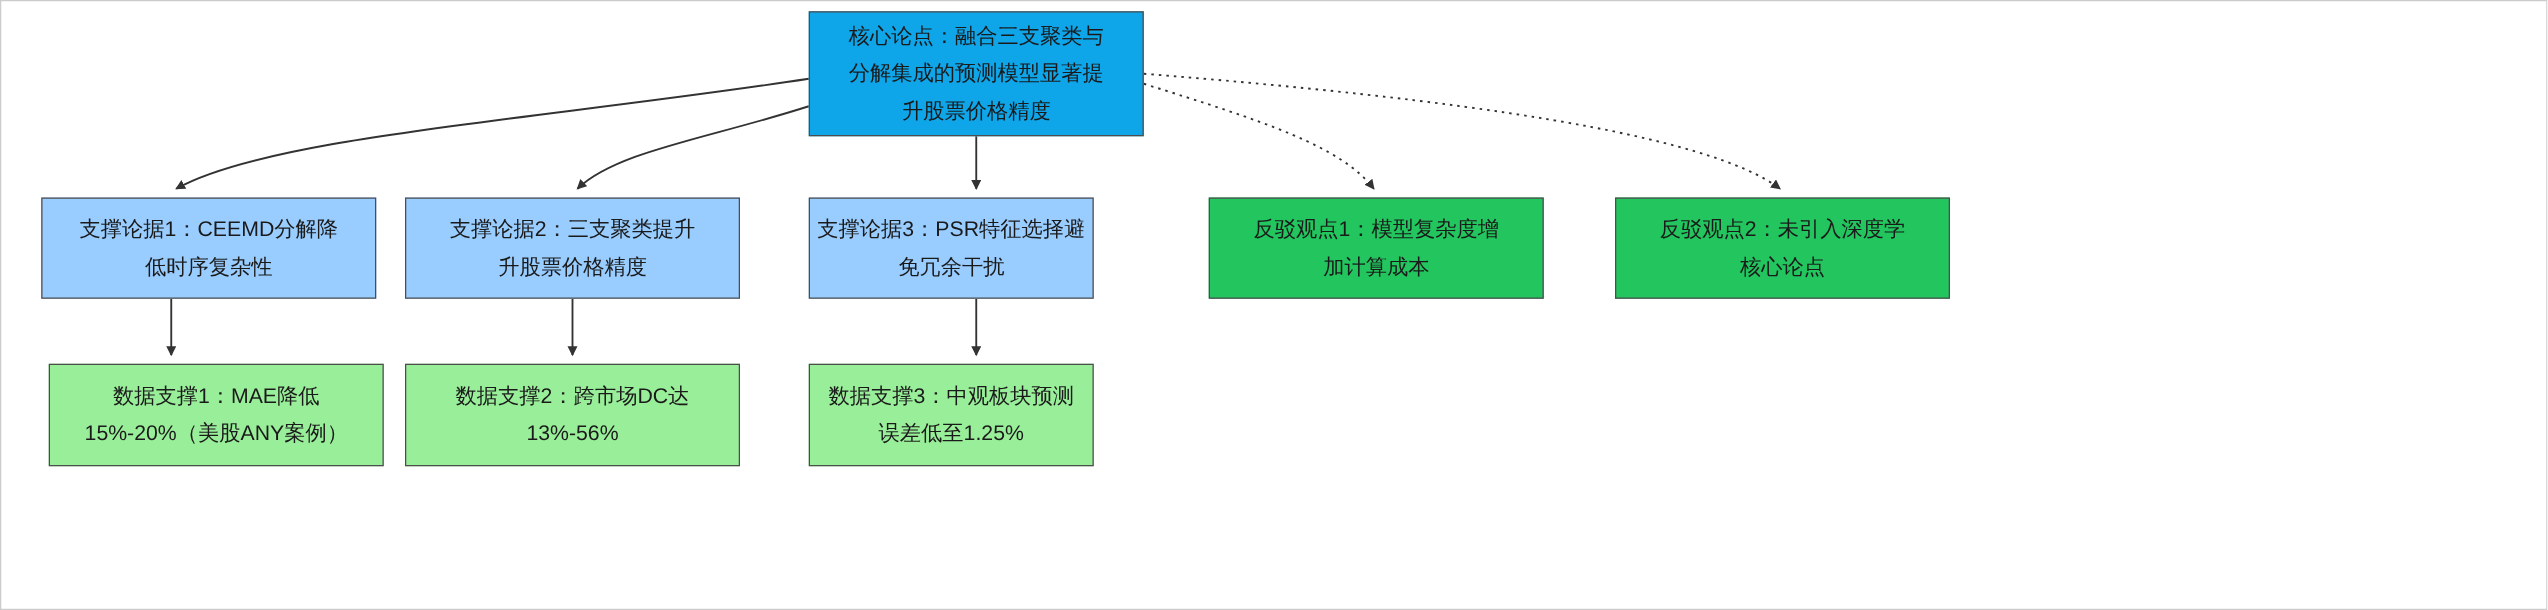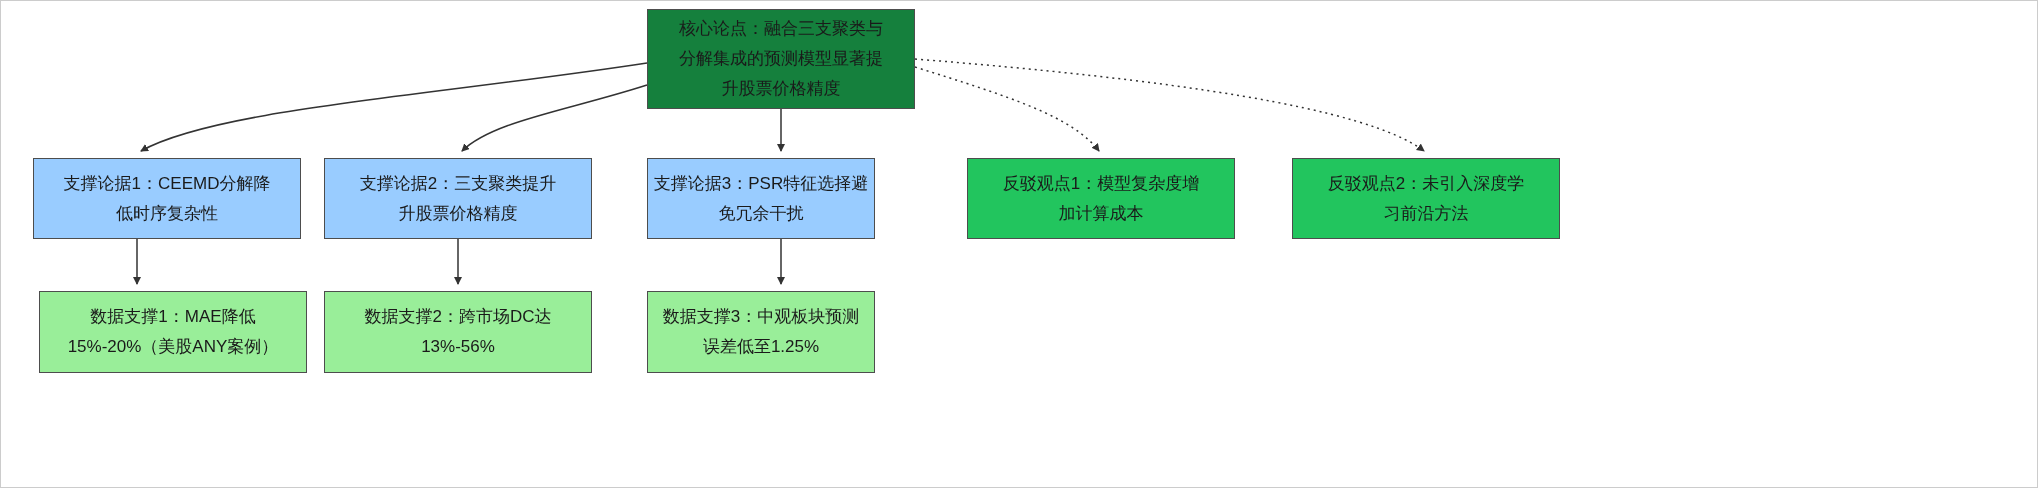--- a/index.html
+++ b/index.html
@@ -27,21 +27,21 @@
     align-items: center;
     text-align: center;
     font-size: 17px;
     line-height: 30px;
     color: #1a1a1a;
     border: 1px solid #4d4d4d;
     box-sizing: border-box;
     padding: 4px 10px;
   }
   .node span { display: block; white-space: nowrap; }
-  .node.root     { background: #15803d; text-align: right; }
+  .node.root     { background: #0ea5e9; text-align: right; }
   .node.support  { background: #99ccff; }
   .node.counter  { background: #22c55e; }
   .node.evidence { background: #99ee99; }
 
   
   #root-node   { left: 646px;  top: 8px;   width: 268px; height: 100px; }
   #support-1   { left: 2px;    top: 157px; width: 268px; height: 81px; margin-left: 30px; }
   #support-2   { left: 323px;  top: 157px; width: 268px; height: 81px; }
   #support-3   { left: 646px;  top: 157px; width: 228px; height: 81px; }
   #counter-1   { left: 966px;  top: 157px; width: 268px; height: 81px; }
@@ -92,21 +92,21 @@
     <span>支撑论据3：PSR特征选择避</span>
     <span>免冗余干扰</span>
   </div>
 
   <div class="node counter" id="counter-1">
     <span>反驳观点1：模型复杂度增</span>
     <span>加计算成本</span>
   </div>
   <div class="node counter" id="counter-2">
     <span>反驳观点2：未引入深度学</span>
-    <span>习前沿方法</span>
+    <span>核心论点</span>
   </div>
 
   <div class="node evidence" id="evidence-1">
     <span>数据支撑1：MAE降低</span>
     <span>15%-20%（美股ANY案例）</span>
   </div>
   <div class="node evidence" id="evidence-2">
     <span>数据支撑2：跨市场DC达</span>
     <span>13%-56%</span>
   </div>

